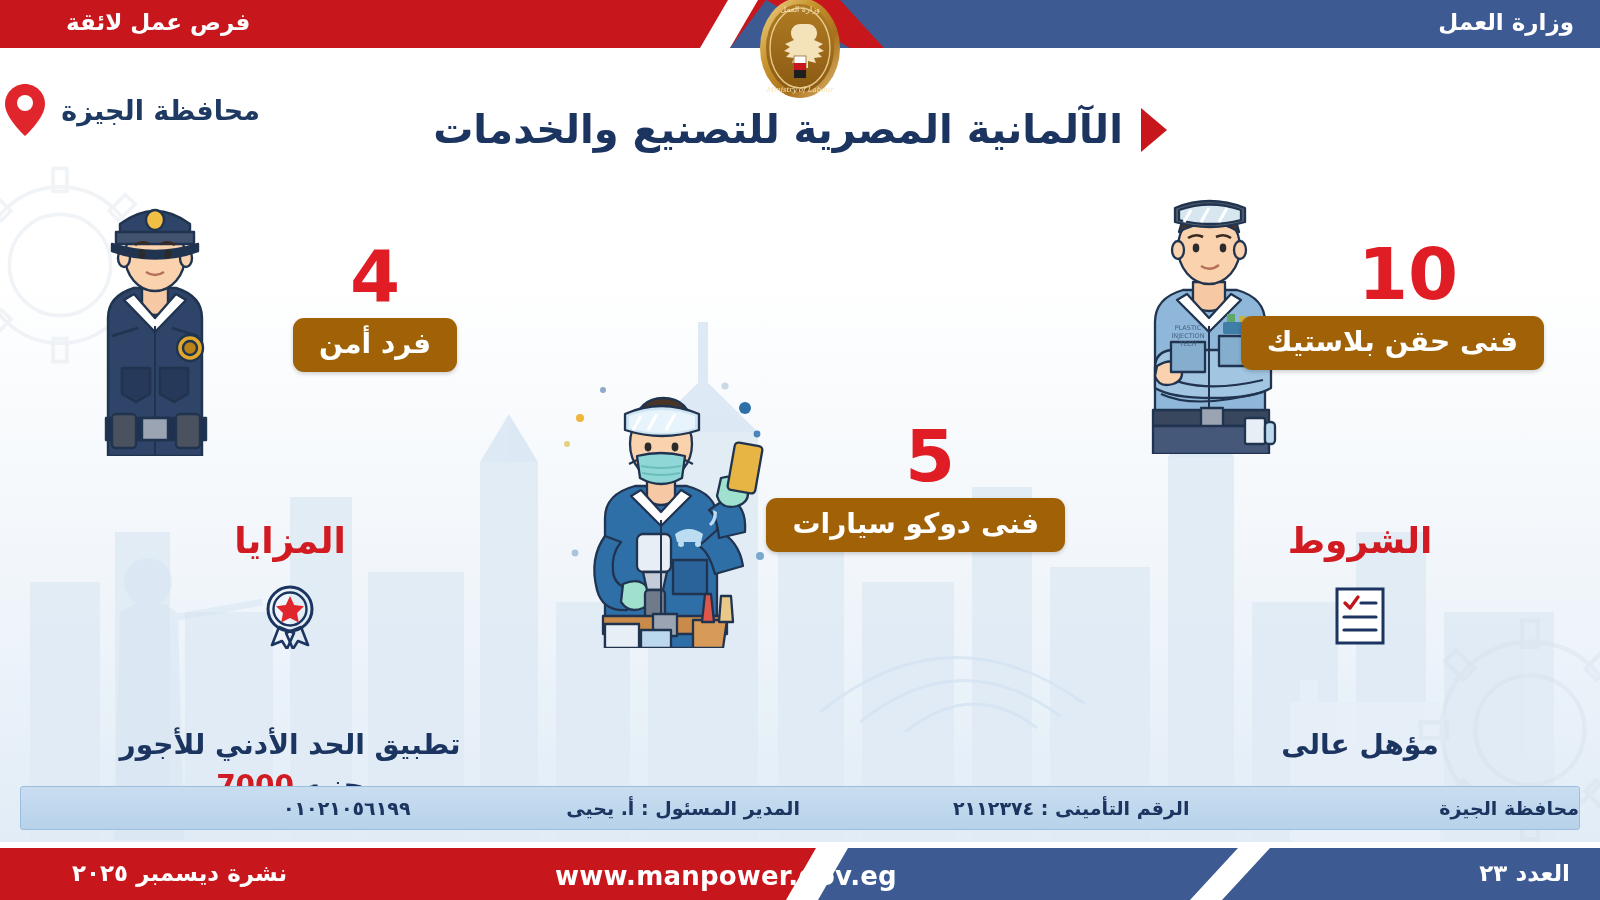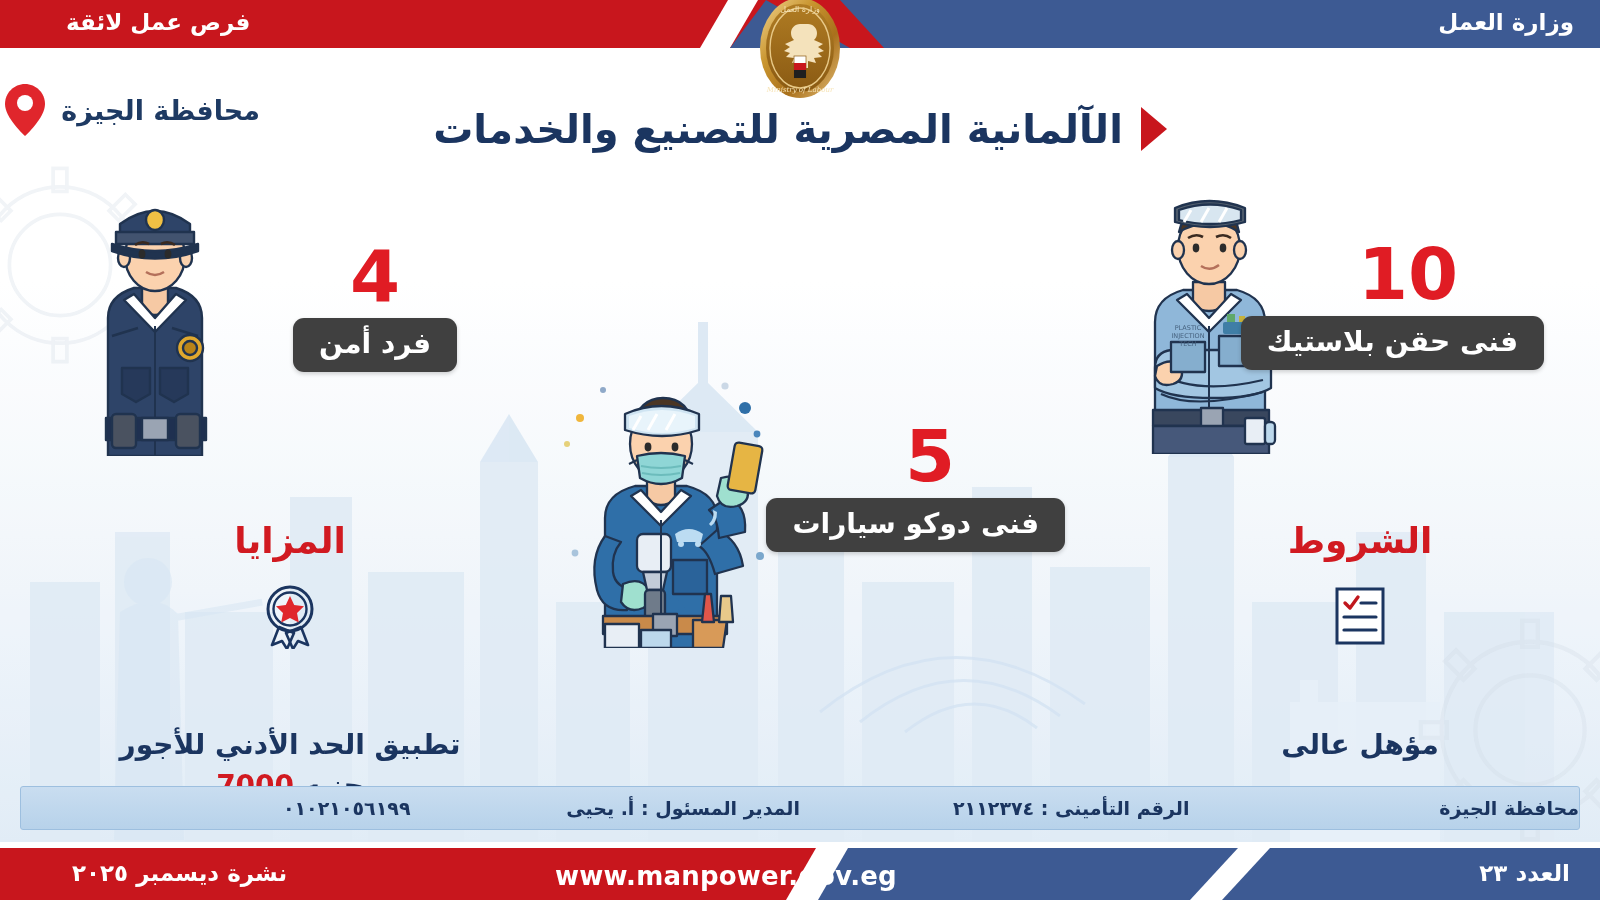--- a/index.html
+++ b/index.html
@@ -32,35 +32,35 @@
 
   
   .emblem { position:absolute; top:-4px; left:50%; transform:translateX(-50%); z-index:12; }
 
   
   .loc { position:absolute; top:82px; right:1340px; display:flex; align-items:center; gap:14px; z-index:6; }
   .loc-text { color:#1e3a63; font-size:27px; font-weight:700; }
 
   
   .headline { position:absolute; top:106px; left:0; width:1600px; text-align:center; z-index:6;
-              display:flex; justify-content:center; align-items:center; gap:18px; }
+              display:flex; justify-content:center; align-items:flex-end; gap:18px; }
   .headline-text { color:#1b3560; font-size:40px; font-weight:700; letter-spacing:-.2px; }
   .headline-arrow { width:0;height:0; border-top:22px solid transparent; border-bottom:22px solid transparent;
                     border-left:26px solid #c8161d; }
 
   
   .figure { position:absolute; z-index:4; }
   .fig-guard   { left:50px;  top:168px; }
   .fig-painter { left:545px; top:348px; }
   .fig-plastic { left:1115px; top:170px; }
 
   
   .job { position:absolute; z-index:7; text-align:center; }
   .job-count { color:#e01c24; font-size:72px; font-weight:700; line-height:.95; }
-  .job-badge { display:inline-block; background:#404040; color:#fff; border-radius:11px;
+  .job-badge { display:inline-block; background:#a16207; color:#fff; border-radius:11px;
                padding:9px 26px 12px; font-size:28px; font-weight:700; margin-top:8px;
                box-shadow:0 2px 4px rgba(0,0,0,.18); white-space:nowrap; }
   .job-security { left:255px;  top:242px; width:240px; }
   .job-car      { left:795px;  top:422px; width:270px; }
   .job-plastic  { left:1272px; top:240px; width:272px; }
 
   
   .section { position:absolute; z-index:7; text-align:center; }
   .section-head { display:flex; align-items:center; justify-content:space-between; gap:22px;flex-direction:column; }
   .section-title { color:#d11a21; font-size:36px; font-weight:700; }

